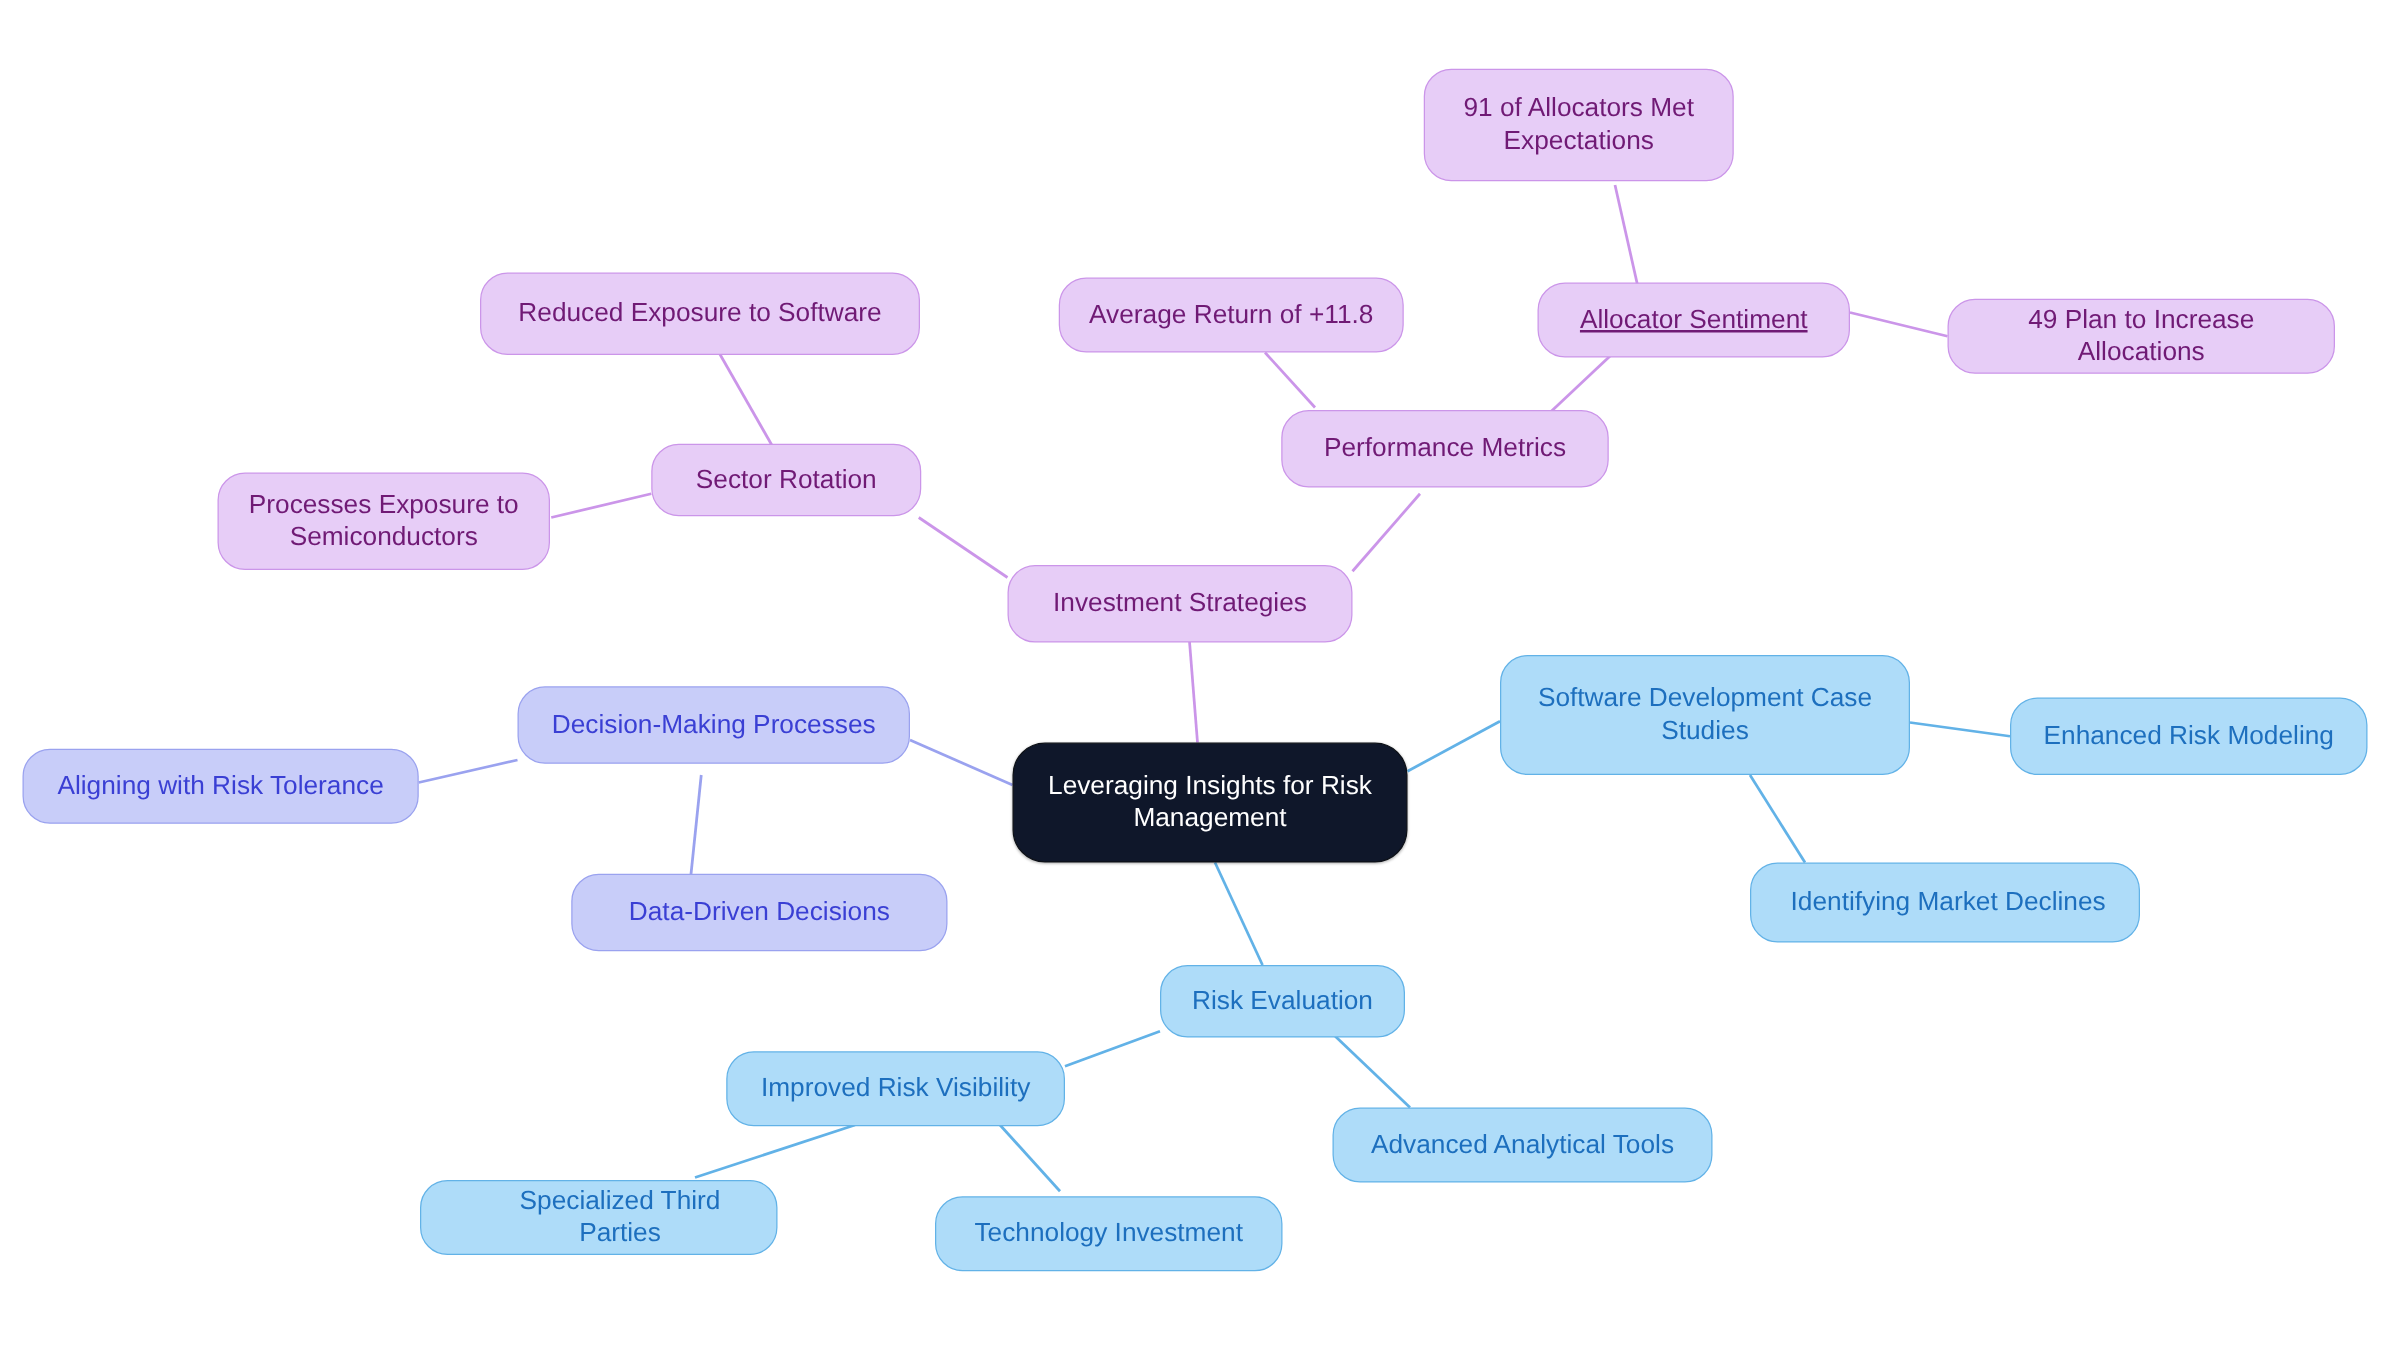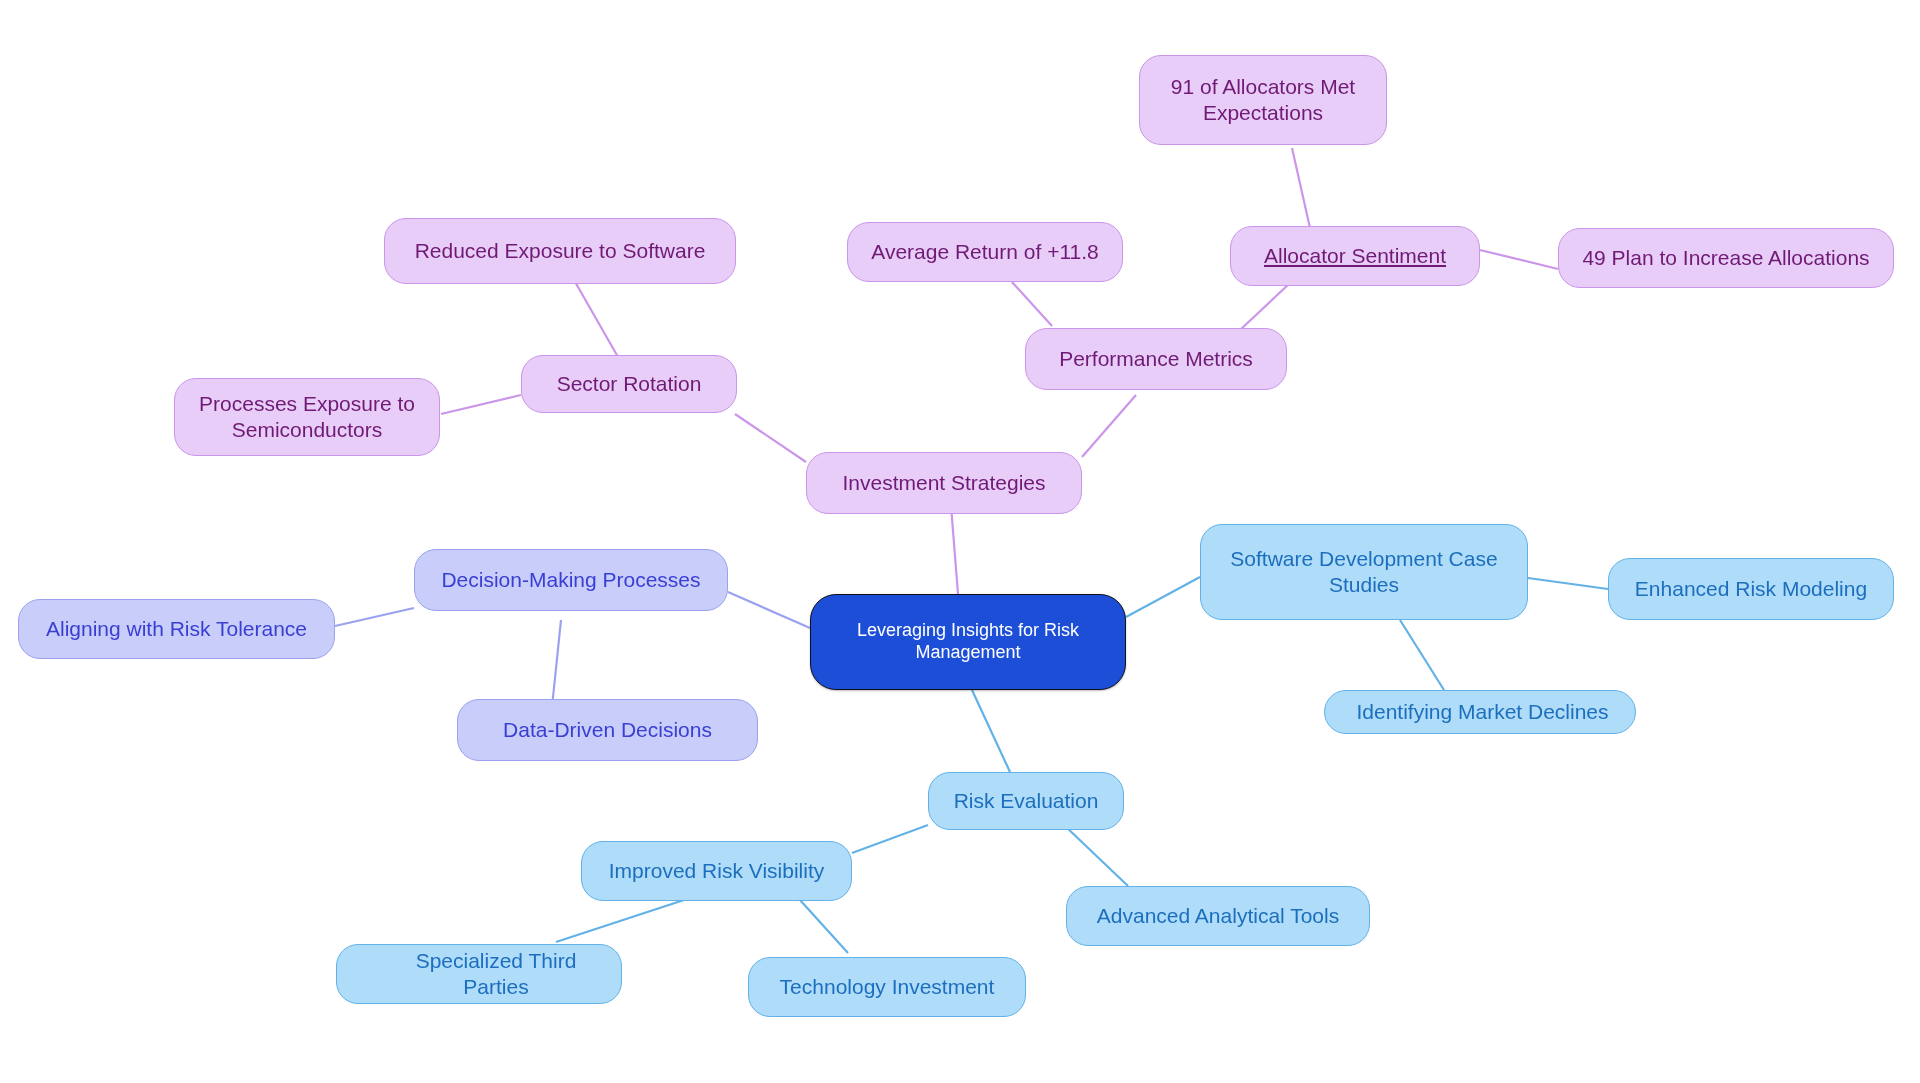--- a/index.html
+++ b/index.html
@@ -35,24 +35,24 @@
     justify-content: center;
     text-align: center;
     border-radius: 22px;
     border-style: solid;
     border-width: 1.5px;
     line-height: 1.22;
     padding: 6px 14px;
     white-space: pre-line;
   }
   .node-root {
-    background: #1d4ed8;
+    background: #0f172a;
     border-color: #0d1117;
     color: #ffffff;
-    font-size: 18px;
+    font-size: 21px;
     border-radius: 26px;
     box-shadow: 0 1px 2px rgba(0,0,0,0.25);
   }
   .node-purple {
     background: #e7cdf7;
     border-color: #cb95e9;
     color: #701a75;
     font-size: 21px;
   }
   .node-periwinkle {
@@ -127,33 +127,33 @@
   <div class="node node-purple" style="left:174px; top:378px; width:266px; height:78px;">Processes Exposure to Semiconductors</div>
 
   <div class="node node-purple" style="left:1025px; top:328px; width:262px; height:62px;">Performance Metrics</div>
 
   <div class="node node-purple" style="left:847px; top:222px; width:276px; height:60px;">Average Return of +11.8</div>
 
   <div class="node node-purple" style="left:1230px; top:226px; width:250px; height:60px;text-decoration:underline;">Allocator Sentiment</div>
 
   <div class="node node-purple" style="left:1139px; top:55px; width:248px; height:90px;">91 of Allocators Met Expectations</div>
 
-  <div class="node node-purple" style="left:1558px; top:228px; width:336px; height:60px;">49 Plan to Increase Allocations</div>
+  <div class="node node-purple" style="left:1558px; top:239px; width:310px; height:60px;">49 Plan to Increase Allocations</div>
 
   <div class="node node-periwinkle" style="left:18px; top:599px; width:317px; height:60px;">Aligning with Risk Tolerance</div>
 
   <div class="node node-periwinkle" style="left:414px; top:549px; width:314px; height:62px;">Decision-Making Processes</div>
 
   <div class="node node-periwinkle" style="left:412px; top:699px; width:301px; height:62px;margin-left:45px;">Data-Driven Decisions</div>
 
   <div class="node node-blue" style="left:1200px; top:524px; width:328px; height:96px;">Software Development Case Studies</div>
 
   <div class="node node-blue" style="left:1608px; top:558px; width:286px; height:62px;">Enhanced Risk Modeling</div>
 
-  <div class="node node-blue" style="left:1324px; top:690px; width:312px; height:44px;padding-left:19px;">Identifying Market Declines</div>
+  <div class="node node-blue" style="left:1400px; top:690px; width:312px; height:64px;padding-left:19px;">Identifying Market Declines</div>
 
   <div class="node node-blue" style="left:928px; top:772px; width:196px; height:58px;">Risk Evaluation</div>
 
   <div class="node node-blue" style="left:581px; top:841px; width:271px; height:60px;">Improved Risk Visibility</div>
 
   <div class="node node-blue" style="left:336px; top:944px; width:286px; height:60px;padding-left:48px;">Specialized Third Parties</div>
 
   <div class="node node-blue" style="left:748px; top:957px; width:278px; height:60px;">Technology Investment</div>
 
   <div class="node node-blue" style="left:1066px; top:886px; width:304px; height:60px;">Advanced Analytical Tools</div>

